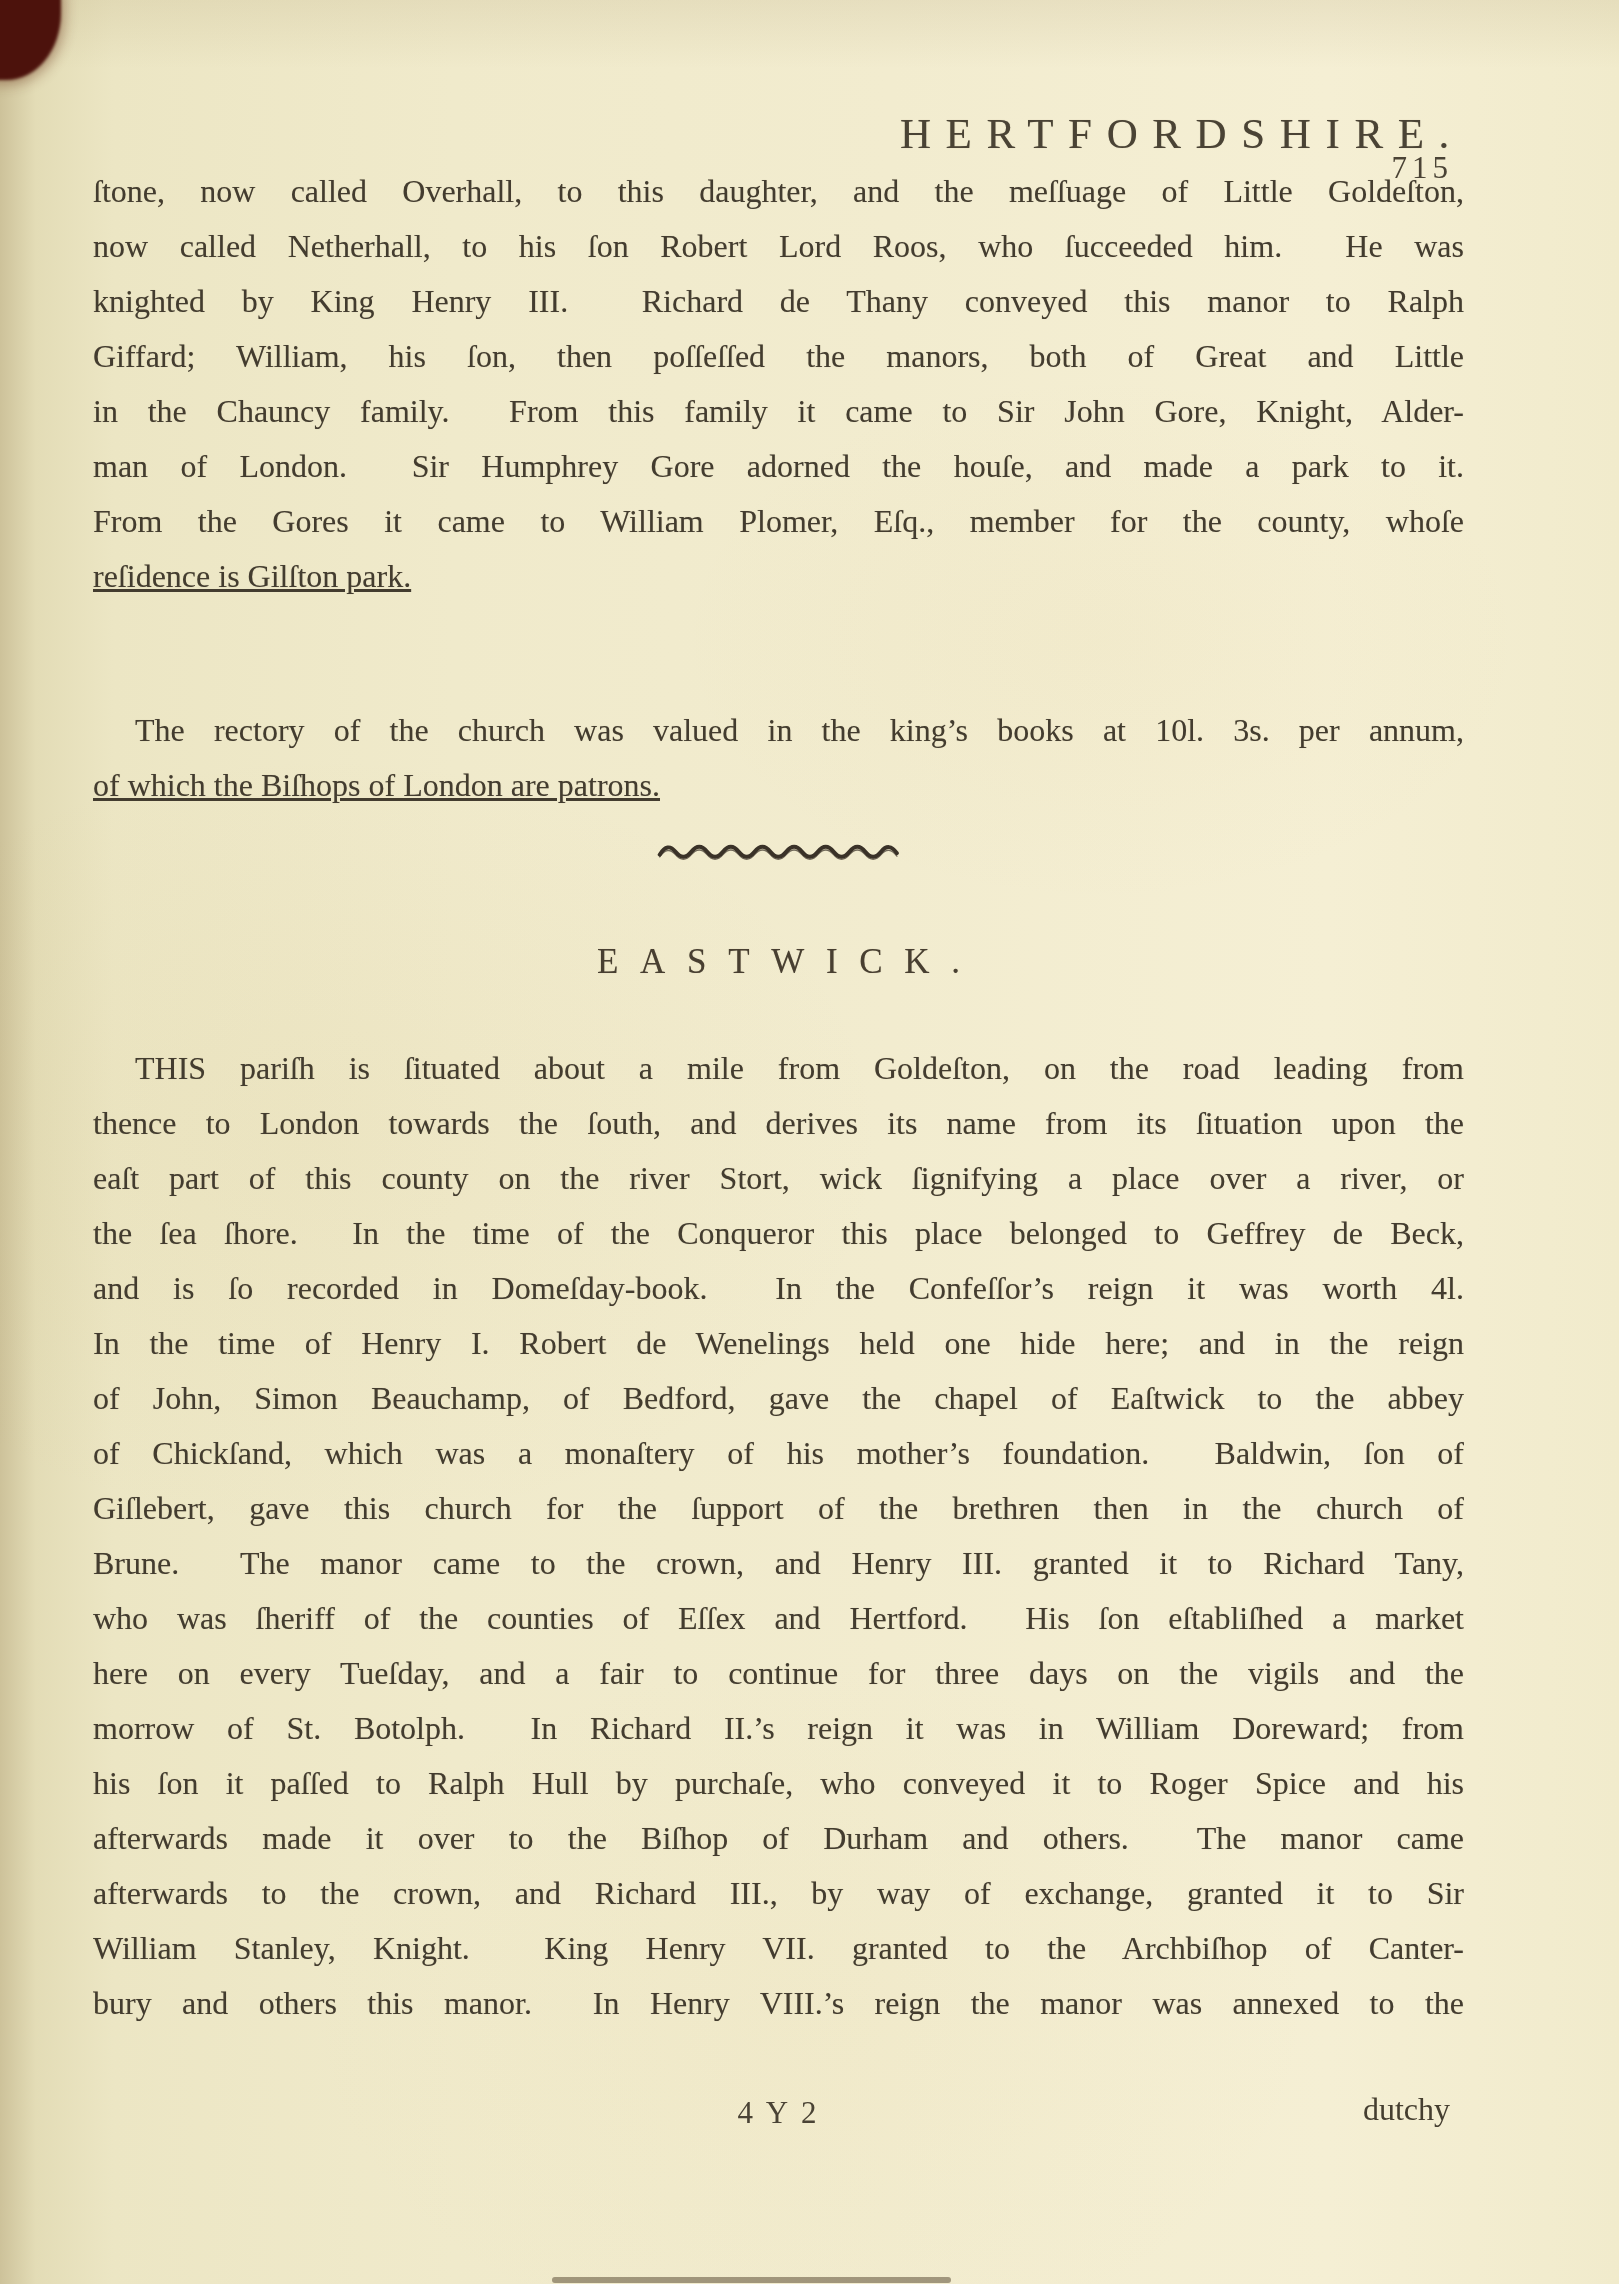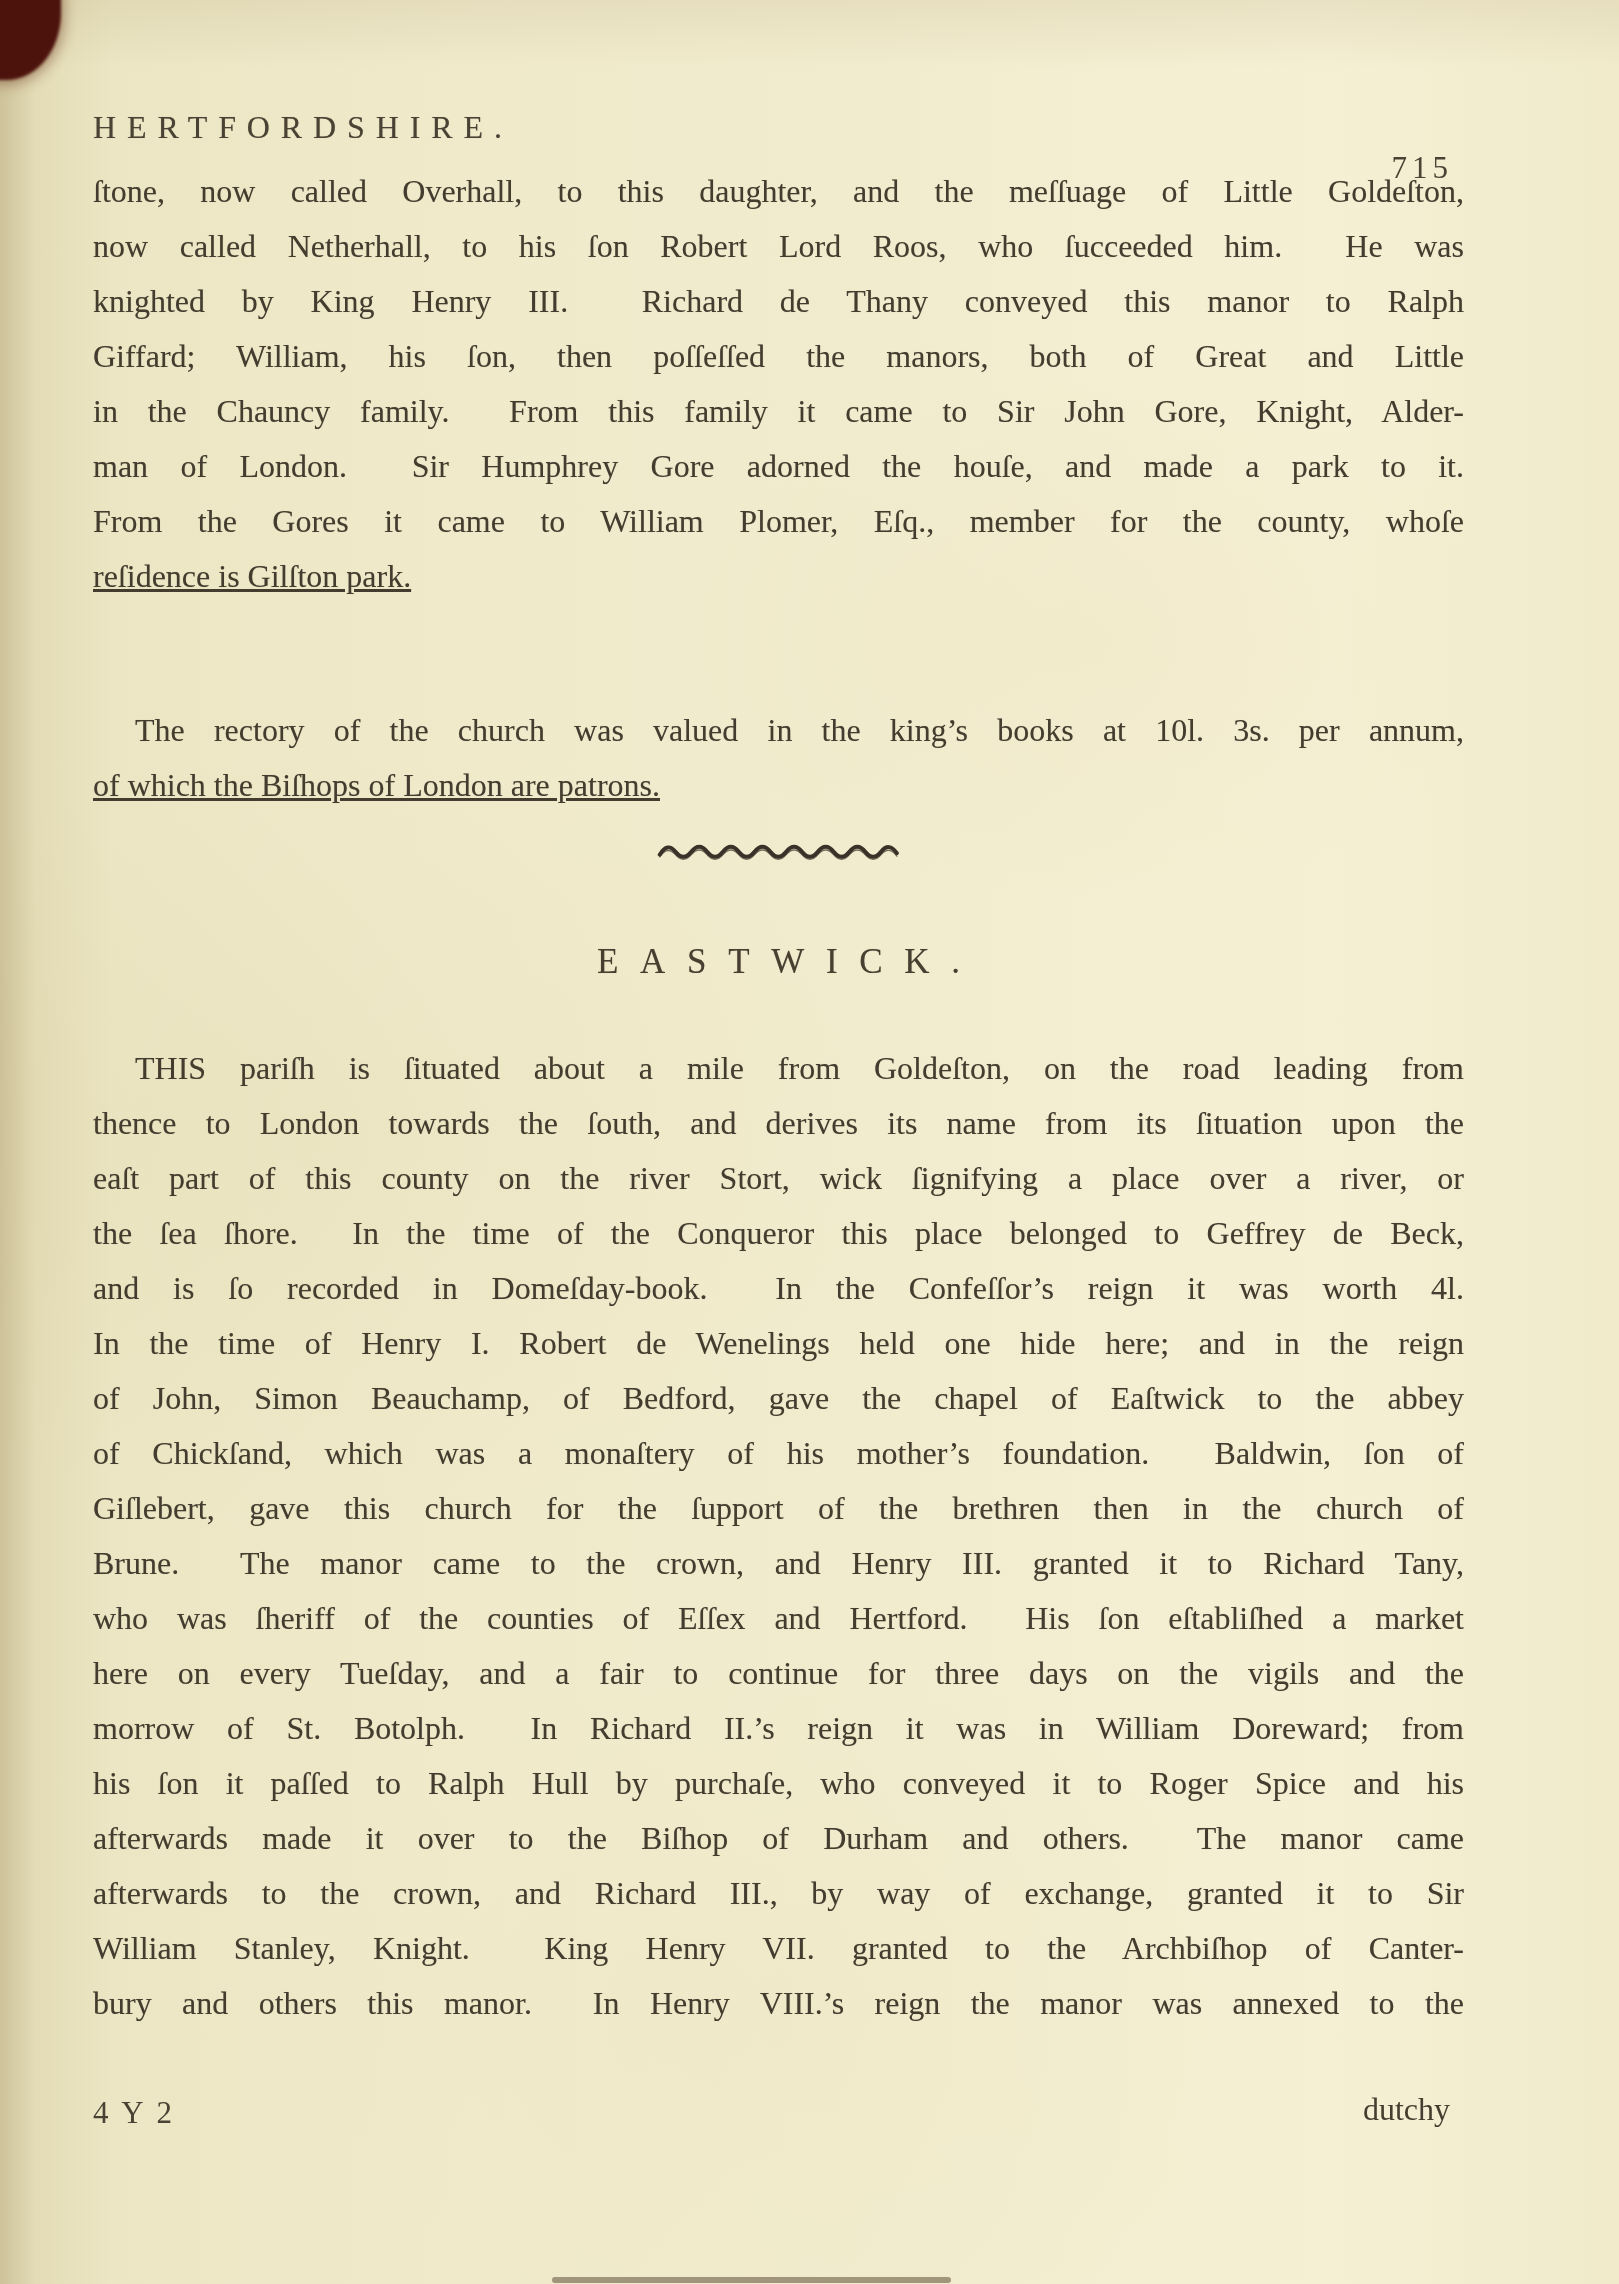--- a/index.html
+++ b/index.html
@@ -18,22 +18,22 @@
   }
   .corner-shadow {
     position:absolute; top:-13px; left:-14.6px; width:76px; height:93px;
     background:#4c120c;
     border-radius:0 0 72% 10%;
     filter:blur(1.5px);
     box-shadow:2.9px 3.6px 13px rgba(100,45,20,0.45);
   }
   .running-head {
     position:absolute; top:109px; left:93px; width:1371px;
-    text-align:left;
-    font-size:32px; letter-spacing:0.34em;
+    text-align:right;
+    font-size:43px; letter-spacing:0.34em;
     color:#4a4335;
     text-shadow:0 0 0.7px rgba(60,50,30,0.35);
   }
   .page-number {
     position:absolute; top:150px; right:166px;
     font-size:31px; letter-spacing:0.16em;
     color:#4a4335;
   }
   .textblock {
     position:absolute; left:93px; width:1371px;
@@ -55,21 +55,21 @@
   .ornament svg { display:inline-block; }
   .section-heading {
     position:absolute; top:942px; left:93px; width:1371px;
     text-align:center;
     font-size:35px; letter-spacing:0.62em; text-indent:0.62em;
     color:#483f31;
     text-shadow:0 0 0.7px rgba(60,50,30,0.35);
   }
   .signature-mark {
     position:absolute; top:2095px; left:93px; width:1371px;
-    text-align:left;
+    text-align:center;
     font-size:31px; letter-spacing:0.10em;
     color:#4a4335;
   }
   .catchword {
     position:absolute; top:2085px; right:169px;
     font-size:32px;
     color:#453e30;
     margin-top:6px;
   }
   .bottom-sliver {

